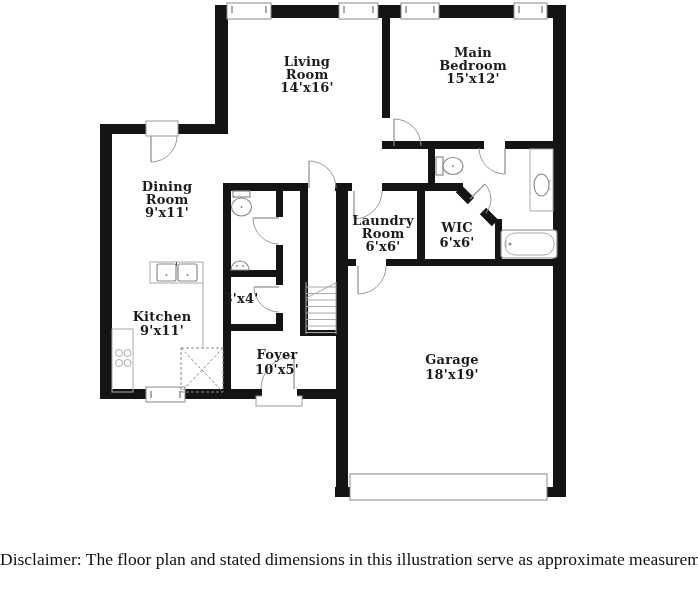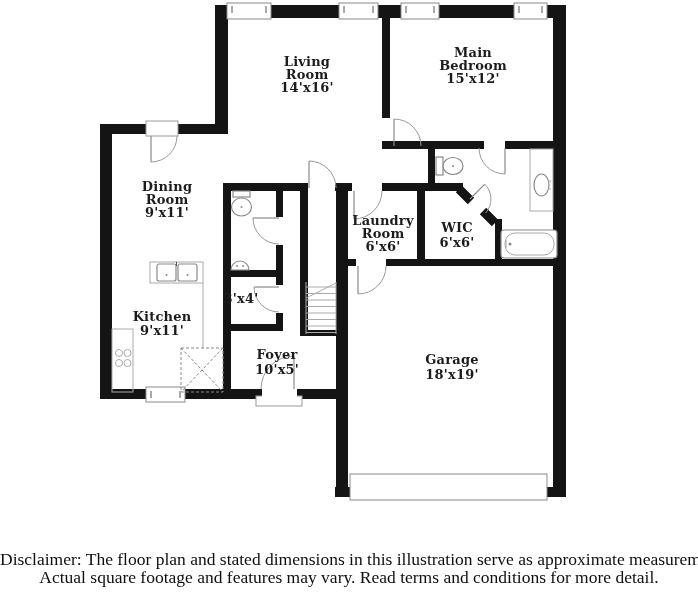--- a/index.html
+++ b/index.html
@@ -246,14 +246,13 @@
     </g>
     <g>
       <text class="lbl" x="452" y="364">Garage</text>
       <text class="lbl" x="452" y="379">18'x19'</text>
     </g>
   </g>
 </svg>
 
 <div class="footer">
   <div>Disclaimer: The floor plan and stated dimensions in this illustration serve as approximate measurements</div>
-  <div>Actual square footage and features may vary. Read terms and conditions for more detail.</div>
 </div>
 
 </body></html>

